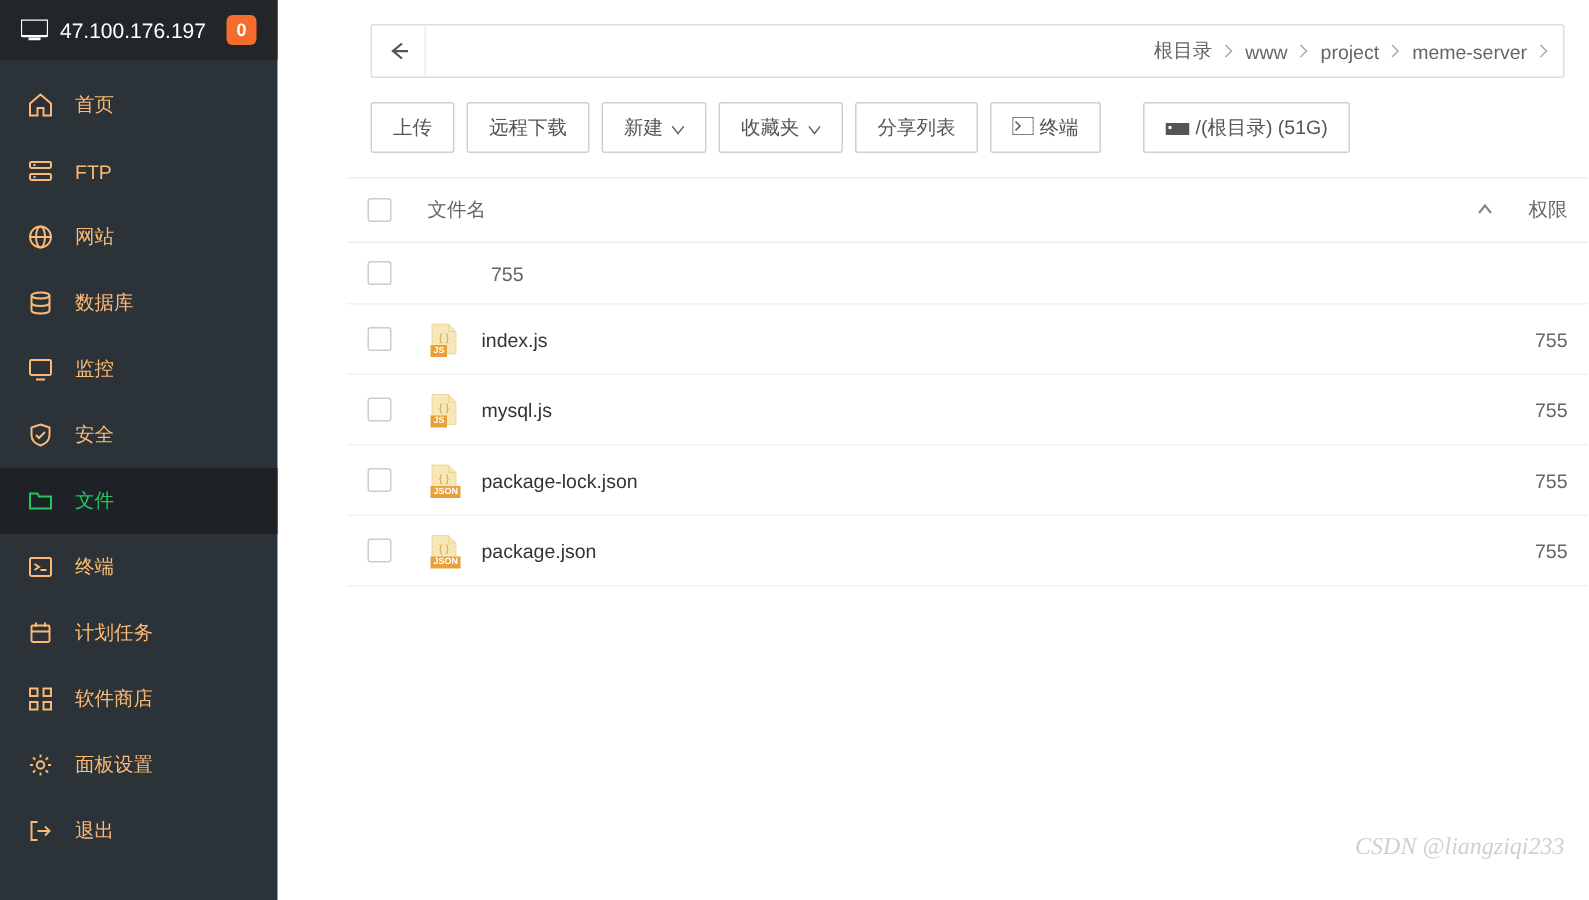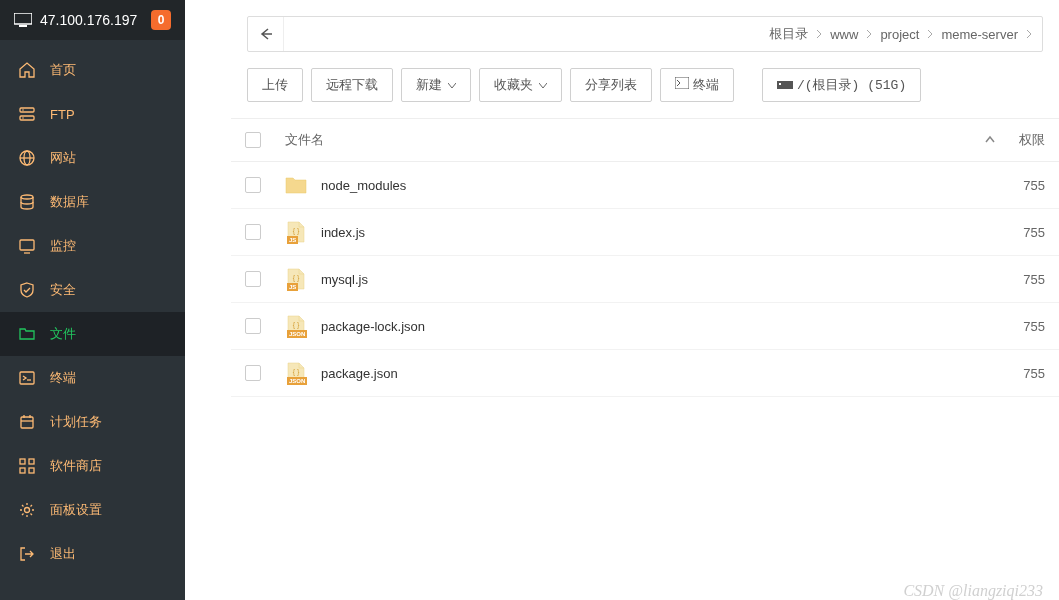--- a/index.html
+++ b/index.html
@@ -19,38 +19,38 @@
     
     
     .main { flex: 1; display: flex; flex-direction: column; background: #fff; overflow: hidden; }
     .breadcrumb-bar { display: flex; align-items: center; border: 1px solid #ddd; border-radius: 2px; margin: 16px 16px 0 16px; height: 36px; }
     .breadcrumb-back { width: 36px; height: 100%; display: flex; align-items: center; justify-content: center; border-right: 1px solid #eee; cursor: pointer; }
     .breadcrumb-path { display: flex; align-items: center; padding: 0 8px; flex: 1; justify-content: flex-end; }
     .breadcrumb-seg { padding: 0 6px; color: #666; cursor: pointer; }
     .breadcrumb-sep { color: #aaa; padding: 0 2px; }
     
     .toolbar { display: flex; gap: 8px; padding: 16px; align-items: center; }
-    .btn { border: 1px solid #d0d0d0; background: #fff; padding: 7px 14px; border-radius: 2px; cursor: pointer; font-size: 13px; display: inline-flex; align-items: center; gap: 4px; color: #555; font-family: Liberation Mono, monospace; }
+    .btn { border: 1px solid #d0d0d0; background: #fff; padding: 7px 14px; border-radius: 2px; cursor: pointer; font-size: 13px; display: inline-flex; align-items: center; gap: 4px; color: #555; }
     .spacer-sm { width: 12px; }
     
     .table { flex: 1; }
     .table-header { display: flex; align-items: center; border-top: 1px solid #eee; border-bottom: 1px solid #eee; padding: 12px 14px; color: #666; font-size: 13px; }
     .table-row { display: flex; align-items: center; border-bottom: 1px solid #f2f2f2; padding: 12px 14px; }
     .col-check { width: 34px; display: flex; align-items: center; }
     .col-name { flex: 1; display: flex; align-items: center; gap: 14px; padding-left: 6px; }
     .col-perm { width: 40px; text-align: right; color: #666; }
     .sort-icon { width: 30px; display: flex; justify-content: center; color: #888; }
     .checkbox { width: 16px; height: 16px; border: 1px solid #ccc; border-radius: 2px; cursor: pointer; background: #fff; }
     
     .file-icon { width: 22px; height: 22px; display: inline-flex; align-items: center; justify-content: center; flex-shrink: 0; }
     .file-badge { position: absolute; bottom: -1px; left: 1px; background: #e8a13a; color: #fff; font-size: 6px; padding: 0 2px; line-height: 8px; font-weight: bold; }
     
     .chevron-down { display: inline-block; margin-left: 2px; }
     
-    .watermark { position: absolute; right: 16px; bottom: 0; color: #d0d0d0; font-size: 16px; font-style: italic; font-family: serif; pointer-events: none; }
+    .watermark { position: absolute; right: 16px; bottom: 26px; color: #d0d0d0; font-size: 16px; font-style: italic; font-family: serif; pointer-events: none; }
   </style>
 </head>
 <body>
 
 <div class="app">
   <aside class="sidebar">
     <div class="sidebar-header">
       <span class="monitor-icon">
         <svg viewBox="0 0 18 14" width="18" height="14">
             <rect x="0" y="0" width="18" height="11" rx="1" fill="none" stroke="#fff" stroke-width="1.5"></rect>
@@ -260,28 +260,20 @@
               <path d="M1 7 L5 2 L9 7" stroke="#888" fill="none" stroke-width="1.5"></path>
             </svg>
         </div>
         <div class="col-perm">权限</div>
       </div>
       <div id="table-body">
           <div class="table-row">
     <div class="col-check">
               <div class="checkbox"></div>
             </div>
-    <div class="col-name">
-      <span class="file-icon">
-                <svg width="22" height="20" viewBox="0 0 22 20">
-                  <path d="M1 3 L8 3 L10 5 L21 5 L21 18 L1 18 Z" fill="#f5d88e" stroke="#e8c86a" stroke-width="0.5"></path>
-                </svg>
-              </span>
-      <span>node_modules</span>
-    </div>
     <div class="sort-icon"></div>
     <div class="col-perm">755</div>
   </div>
           <div class="table-row">
     <div class="col-check">
               <div class="checkbox"></div>
             </div>
     <div class="col-name">
       <span class="file-icon">
                 <span style="position:relative;display:inline-block;width:20px;height:22px"><svg width="20" height="22" viewBox="0 0 20 22">

